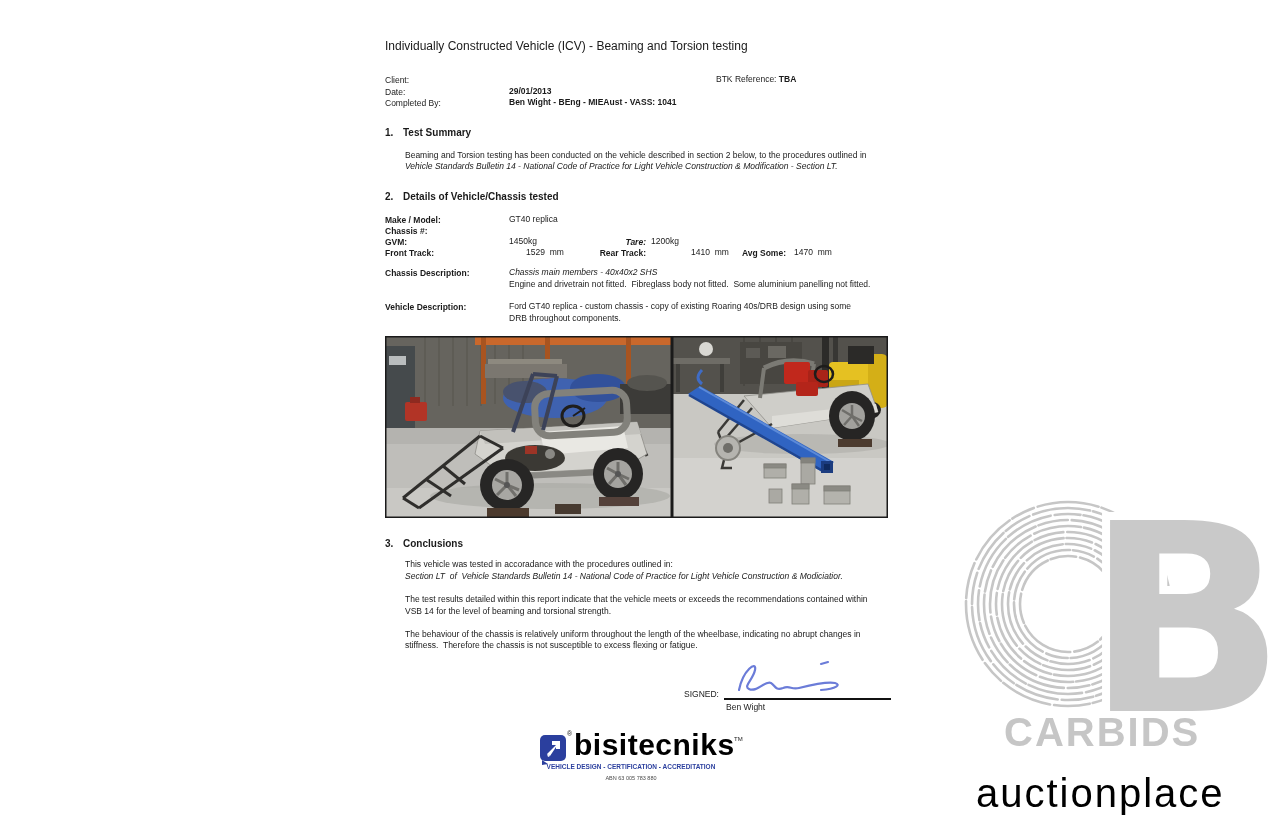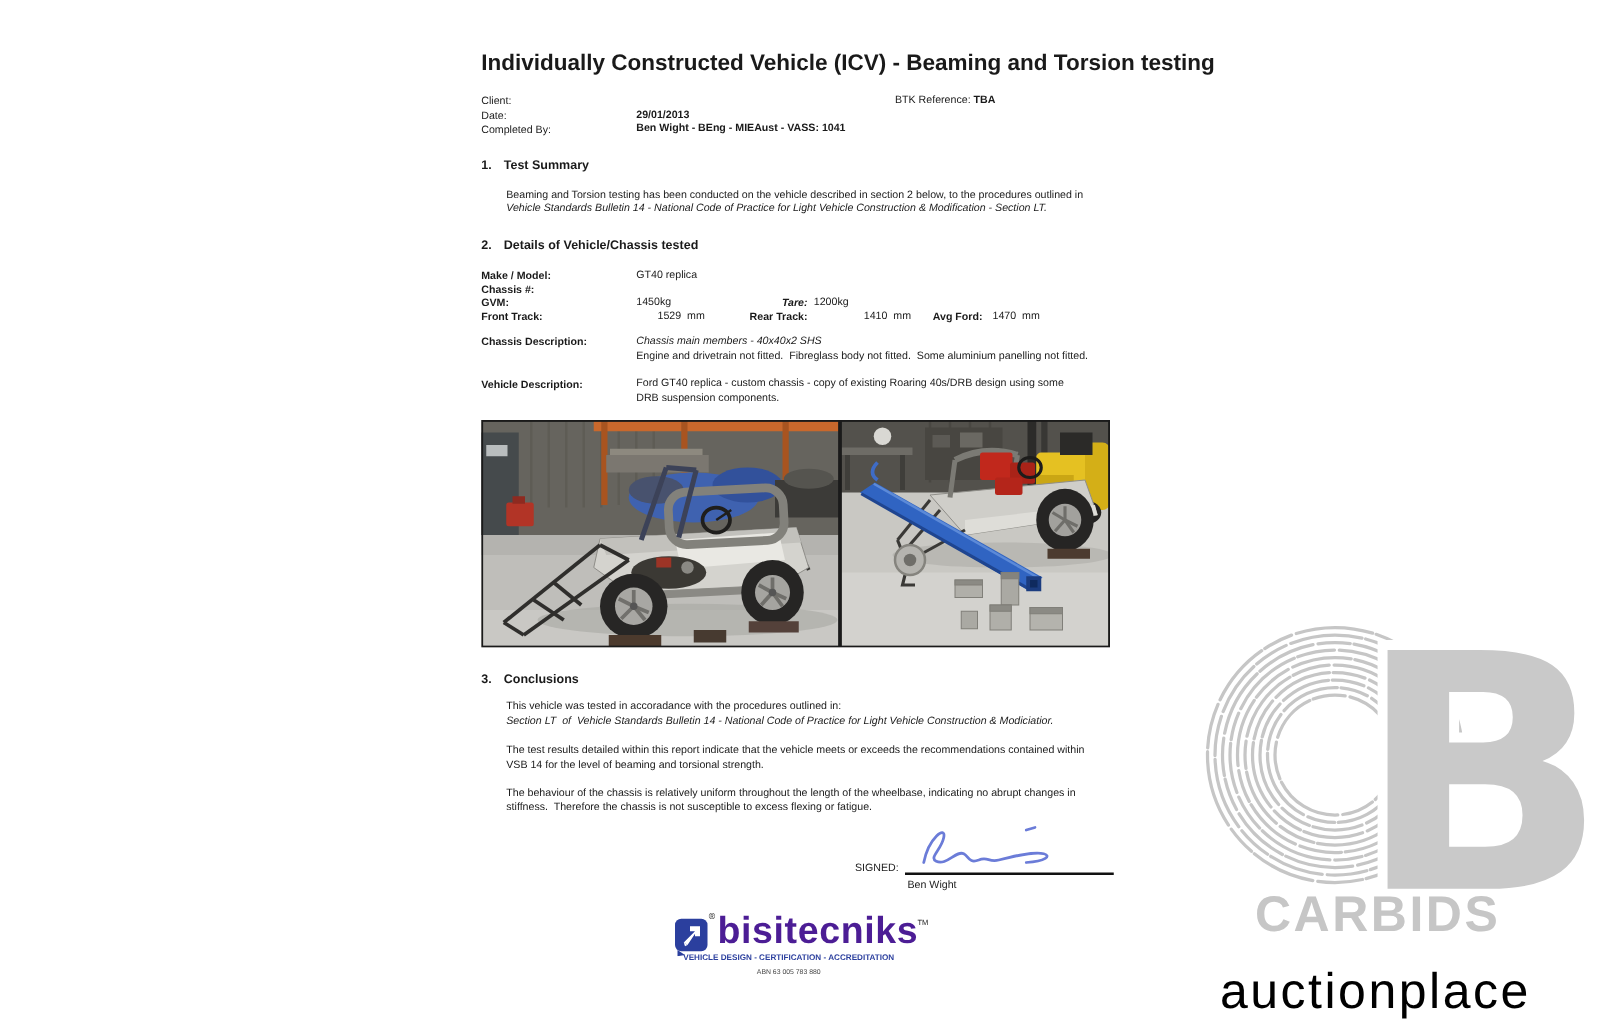--- a/index.html
+++ b/index.html
@@ -1,28 +1,28 @@
 <!DOCTYPE html>
 <html><head>
 <meta charset="utf-8">
 <style>
   html,body{margin:0;padding:0;background:#fff;}
   .page{position:relative;width:1280px;height:825px;background:#ffffff;overflow:hidden;
         font-family:"Liberation Sans",sans-serif;color:#1a1a1a;}
   .abs{position:absolute;white-space:pre;line-height:1.15;font-size:8.5px;}
   .b{font-weight:bold;}
   .i{font-style:italic;}
-  .title{font-size:18px;font-weight:bold;}
+  .title{font-size:12px;font-weight:normal;}
   .h{font-size:10px;font-weight:bold;}
   .rlab{position:absolute;width:120px;text-align:left;white-space:pre;font-size:8.5px;}
   .rlab86{position:absolute;width:86px;text-align:right;white-space:pre;font-size:8.5px;}
   .sigline{position:absolute;background:#111;}
   .wm-carbids{position:absolute;font-weight:bold;font-size:40px;letter-spacing:2px;color:#c6c6c6;line-height:1;margin-left:32px;}
   .wm-auction{position:absolute;font-size:40px;letter-spacing:2px;color:#000000;line-height:1;}
-  .logo-word{position:absolute;font-size:30px;font-weight:bold;letter-spacing:0.5px;color:#4c1d95;line-height:1;}
+  .logo-word{position:absolute;font-size:30px;font-weight:bold;letter-spacing:0.5px;color:#000000;line-height:1;}
   .logo-tag{position:absolute;width:180px;text-align:center;font-size:6.5px;font-weight:bold;color:#2b3f9e;line-height:1;}
   .logo-abn{position:absolute;width:180px;text-align:center;font-size:5.5px;color:#4a4a4a;line-height:1;}
   .tiny{font-size:7px;}
   svg{display:block;}
 </style>
 </head>
 <body>
 
 <div class="page">
 
@@ -54,30 +54,30 @@
 
   <div class="rlab b" style="left:385px;top:237px;">GVM:</div>
   <div class="abs" style="left:509px;top:237px;">1450kg</div>
   <div class="rlab86 b" style="left:560px;top:237px;font-style:italic;">Tare:</div>
   <div class="abs" style="left:651px;top:237px;">1200kg</div>
 
   <div class="rlab b" style="left:385px;top:248px;">Front Track:</div>
   <div class="abs" style="left:526px;top:248px;">1529  mm</div>
   <div class="rlab86 b" style="left:560px;top:248px;">Rear Track:</div>
   <div class="abs" style="left:655px;top:248px;margin-left:36px;">1410  mm</div>
-  <div class="rlab86 b" style="left:700px;top:248px;">Avg Ford:</div>
+  <div class="rlab86 b" style="left:700px;top:248px;">Avg Some:</div>
   <div class="abs" style="left:794px;top:248px;">1470  mm</div>
 
   <div class="rlab b" style="left:385px;top:268px;">Chassis Description:</div>
   <div class="abs" style="left:509px;top:268px;font-style:italic;">Chassis main members - 40x40x2 SHS</div>
   <div class="abs" style="left:509px;top:279.5px;">Engine and drivetrain not fitted.  Fibreglass body not fitted.  Some aluminium panelling not fitted.</div>
 
   <div class="rlab b" style="left:385px;top:302px;">Vehicle Description:</div>
   <div class="abs" style="left:509px;top:302px;">Ford GT40 replica - custom chassis - copy of existing Roaring 40s/DRB design using some</div>
-  <div class="abs" style="left:509px;top:313.5px;">DRB suspension components.</div>
+  <div class="abs" style="left:509px;top:313.5px;">DRB throughout components.</div>
 
   <svg class="abs" style="left:385px;top:336px;" width="287" height="182" viewBox="0 0 287 182" role="img">
     <rect width="287" height="182" fill="#bfbeba"></rect>
     <rect width="287" height="92" fill="#66645e"></rect>
     <g stroke="#59574f" stroke-width="2" opacity="0.55">
       <line x1="40" y1="0" x2="40" y2="70"></line>
         <line x1="54" y1="0" x2="54" y2="70"></line>
       <line x1="68" y1="0" x2="68" y2="70"></line>
         <line x1="82" y1="0" x2="82" y2="70"></line>
       <line x1="96" y1="0" x2="96" y2="70"></line>

